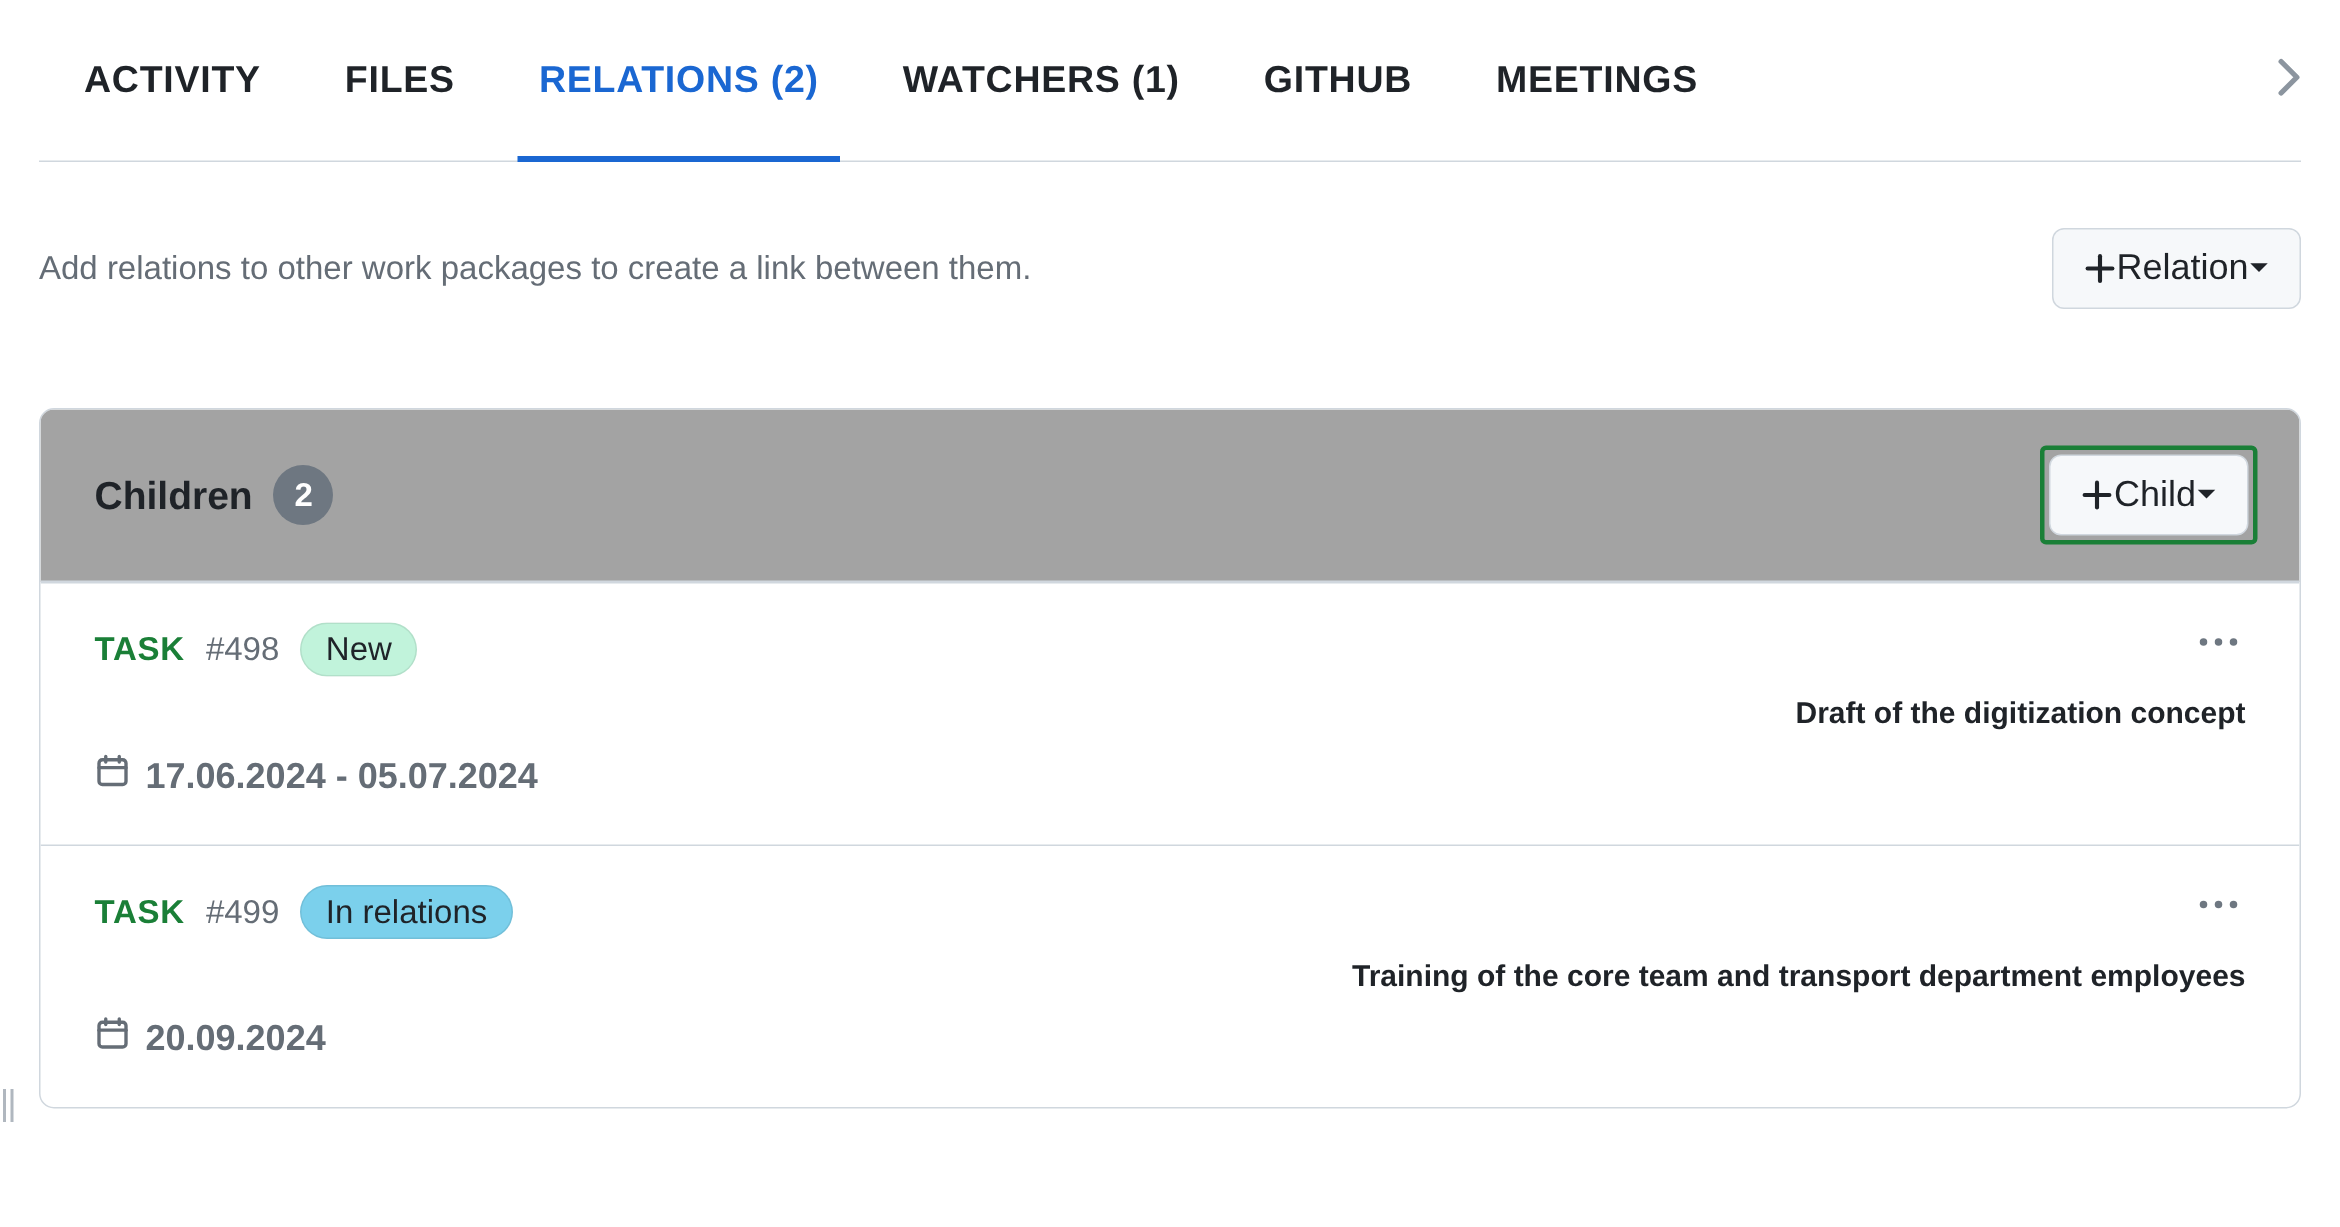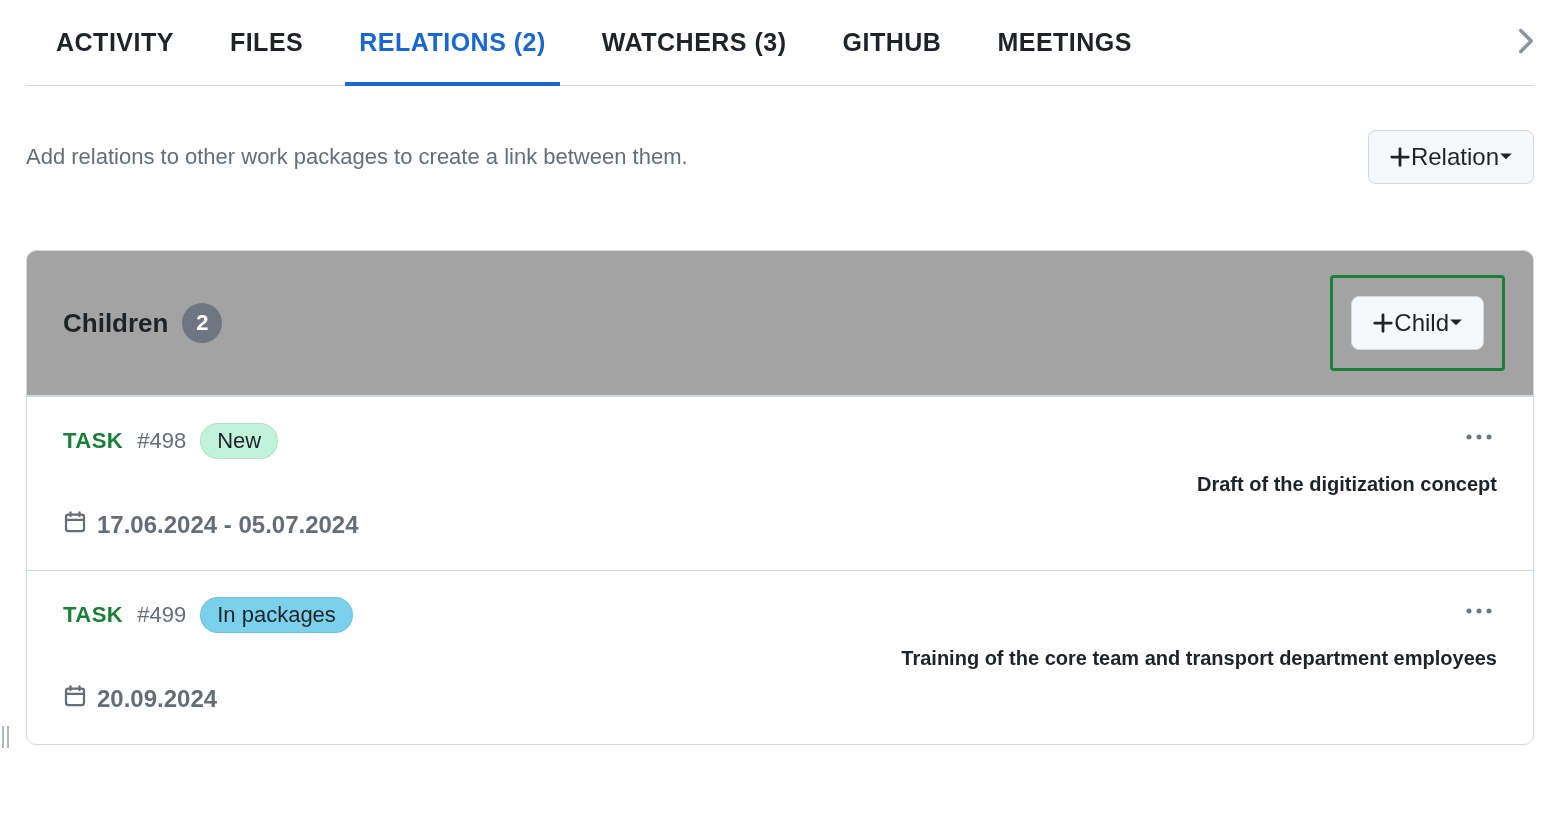--- a/index.html
+++ b/index.html
@@ -12,21 +12,21 @@
     padding: 0 26px;
     position: relative;
   }
 
   
   .tabs {
     display: flex;
     align-items: center;
     border-bottom: 1px solid #d0d7de;
     gap: 56px;
-    height: 86px;
+    height: 108px;
     padding-left: 30px;
     position: relative;
   }
   .tab {
     font-size: 25px;
     font-weight: 700;
     letter-spacing: 0.5px;
     color: #1f2328;
     cursor: pointer;
     height: 100%;
@@ -115,21 +115,21 @@
     border-radius: 999px;
     display: inline-flex;
     align-items: center;
     justify-content: center;
     font-size: 22px;
     font-weight: 600;
   }
   .highlight-frame {
     border: 3px solid #1a7f37;
     border-radius: 4px;
-    padding: 18px;
+    padding: 3px;
     display: inline-flex;
   }
 
   
   .child-item {
     padding: 26px 36px 30px 36px;
     border-top: 1px solid #d0d7de;
     position: relative;
   }
   .child-item:first-of-type { border-top: none; }
@@ -204,21 +204,21 @@
   .drag-handle .bar { width: 2px; height: 22px; background: #b0b7bf; }
   .drag-handle .bars { display:flex; gap:3px; }
 </style>
 </head>
 <body>
 
 <div class="tabs">
   <div class="tab">ACTIVITY</div>
   <div class="tab">FILES</div>
   <div class="tab active">RELATIONS (2)</div>
-  <div class="tab">WATCHERS (3)</div>
+  <div class="tab">WATCHERS (1)</div>
   <div class="tab">GITHUB</div>
   <div class="tab">MEETINGS</div>
   <div class="tab-scroll-right">
     <svg width="20" height="28" viewBox="0 0 10 16" fill="none" stroke="currentColor" stroke-width="2" stroke-linecap="round" stroke-linejoin="round">
         <polyline points="2,2 8,8 2,14"></polyline>
       </svg>
   </div>
 </div>
 
 <div class="relations-header">
@@ -294,21 +294,21 @@
     <div class="more-btn">
       <svg width="28" height="8" viewBox="0 0 28 8" fill="currentColor">
           <circle cx="4" cy="4" r="2.5"></circle>
           <circle cx="14" cy="4" r="2.5"></circle>
           <circle cx="24" cy="4" r="2.5"></circle>
         </svg>
     </div>
     <div class="meta-row">
       <span class="type-label">TASK</span>
       <span class="id-label">#499</span>
-      <span class="status-pill status-inprogress">In packages</span>
+      <span class="status-pill status-inprogress">In relations</span>
     </div>
     <div class="item-title">Training of the core team and transport department employees</div>
     <div class="date-row">
       <span>
         <svg width="24" height="24" viewBox="0 0 16 16" fill="none" stroke="currentColor" stroke-width="1.5" stroke-linecap="round">
             <rect x="2" y="3" width="12" height="11" rx="1.5"></rect>
             <line x1="2" y1="6.5" x2="14" y2="6.5"></line>
             <line x1="5" y1="1.5" x2="5" y2="4"></line>
             <line x1="11" y1="1.5" x2="11" y2="4"></line>
           </svg>

